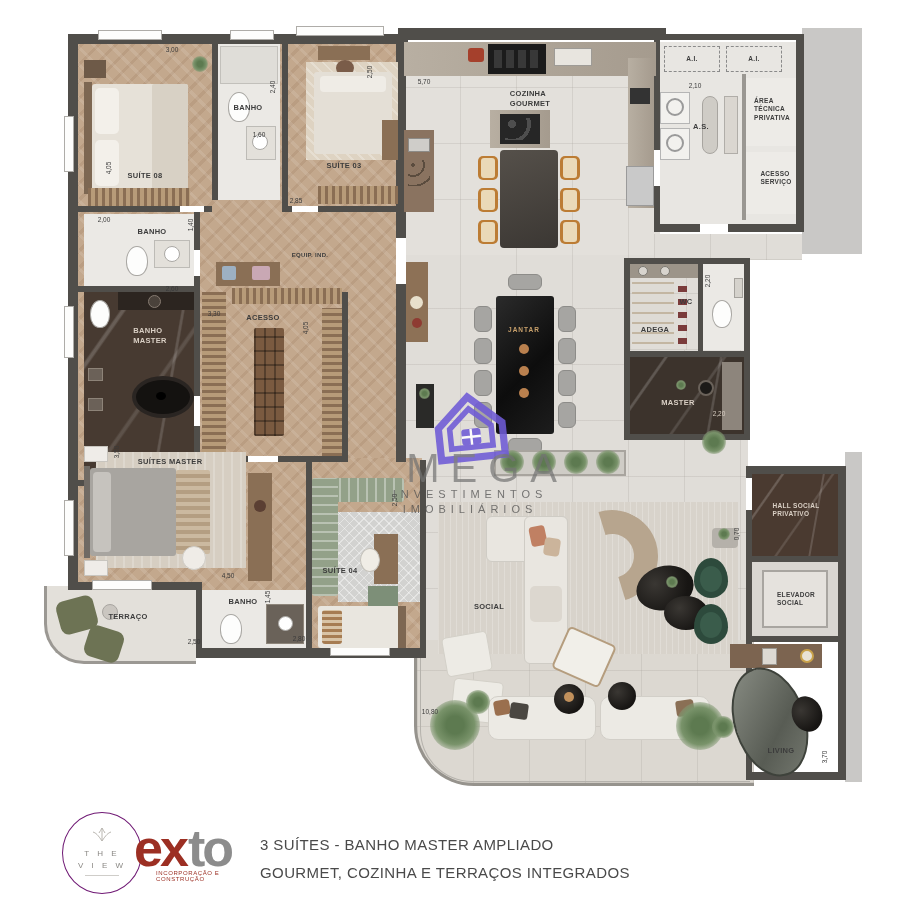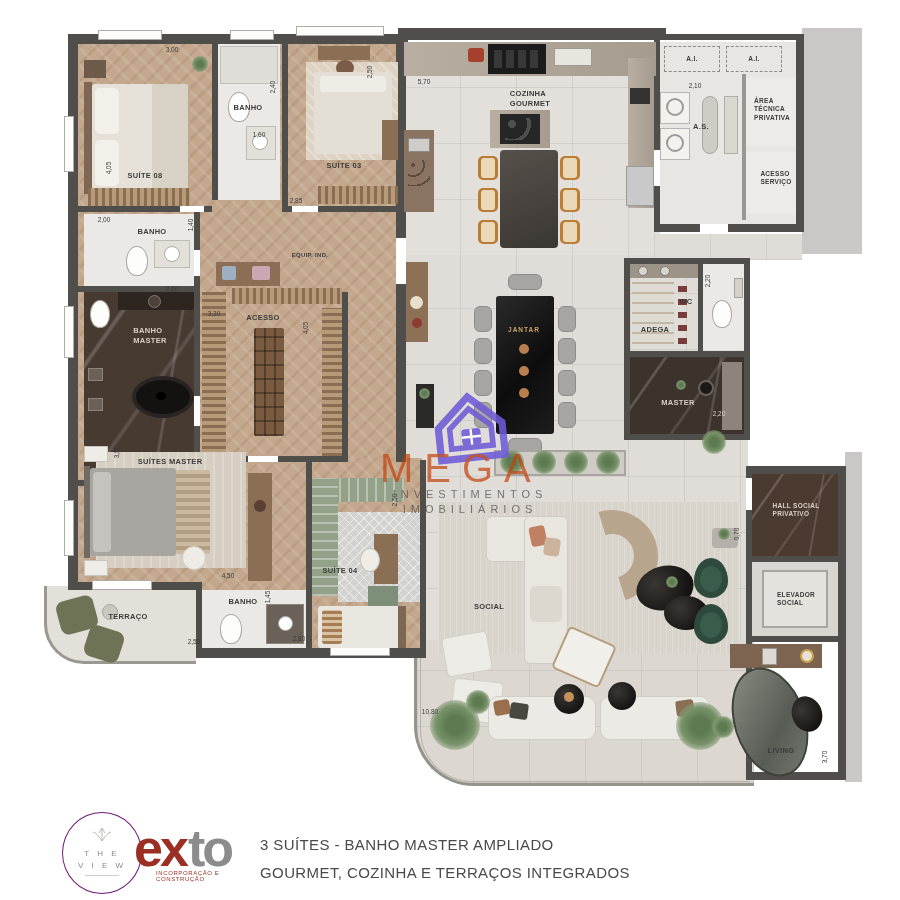--- a/index.html
+++ b/index.html
@@ -370,21 +370,21 @@
 
 <div class="a" style="left:380px;top:384px;width:180px;height:136px;opacity:.88;pointer-events:none;">
   <svg width="84" height="80" viewBox="0 0 100 100" style="position:absolute;left:48px;top:0;transform:rotate(-6deg);">
     <g fill="none" stroke="#6f5bd6" stroke-width="9">
       <path d="M10,52 L50,16 L90,52 L90,92 L10,92 Z"></path>
       <path d="M24,54 L50,31 L76,54 L76,79 L24,79 Z" stroke-width="7"></path>
     </g>
     <rect x="38" y="56" width="24" height="20" rx="4" fill="#6f5bd6"></rect>
     <path d="M50,56 V76 M38,66 H62" stroke="#ffffff" stroke-width="3"></path>
   </svg>
-  <div style="position:absolute;left:0;top:62px;width:180px;text-align:left;font-size:40px;color:#c2410c;letter-spacing:11px;opacity:.8;">MEGA</div>
+  <div style="position:absolute;left:8px;top:62px;width:180px;text-align:right;font-size:40px;color:#737373;letter-spacing:11px;opacity:.8;">MEGA</div>
   <div style="position:absolute;left:0;top:104px;width:180px;text-align:center;font-size:11px;color:#4f4f4f;letter-spacing:5px;opacity:.85;">INVESTIMENTOS</div>
   <div style="position:absolute;left:0;top:119px;width:180px;text-align:center;font-size:11px;color:#4f4f4f;letter-spacing:5px;opacity:.85;">IMOBILIÁRIOS</div>
 </div>
 
 <div class="a" style="left:62px;top:812px;width:78px;height:80px;border:1px solid #701a75;border-radius:50%;">
   <svg width="22" height="18" viewBox="0 0 22 18" style="position:absolute;left:28px;top:12px;">
     <path d="M11 16 C7 10 5 8 2 7 M11 16 C15 10 17 8 20 7 M11 16 V3 M8 8 C9 6 10 5 11 3 M14 8 C13 6 12 5 11 3" stroke="#b9b6b0" stroke-width="1" fill="none"></path>
   </svg>
   <div style="position:absolute;left:0;top:36px;width:78px;text-align:center;font-size:8px;color:#8a8884;letter-spacing:3px;">T H E</div>
   <div style="position:absolute;left:0;top:48px;width:78px;text-align:center;font-size:8px;color:#8a8884;letter-spacing:3px;">V I E W</div>

